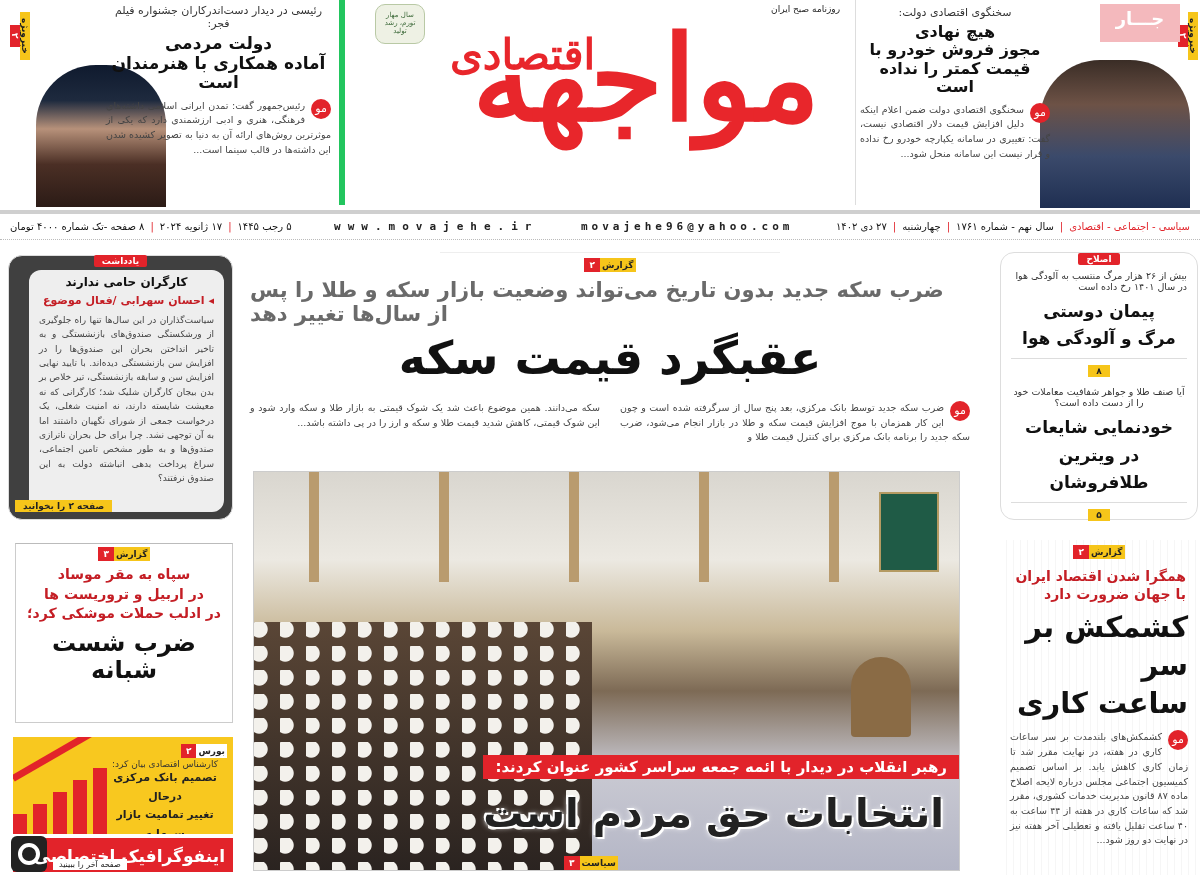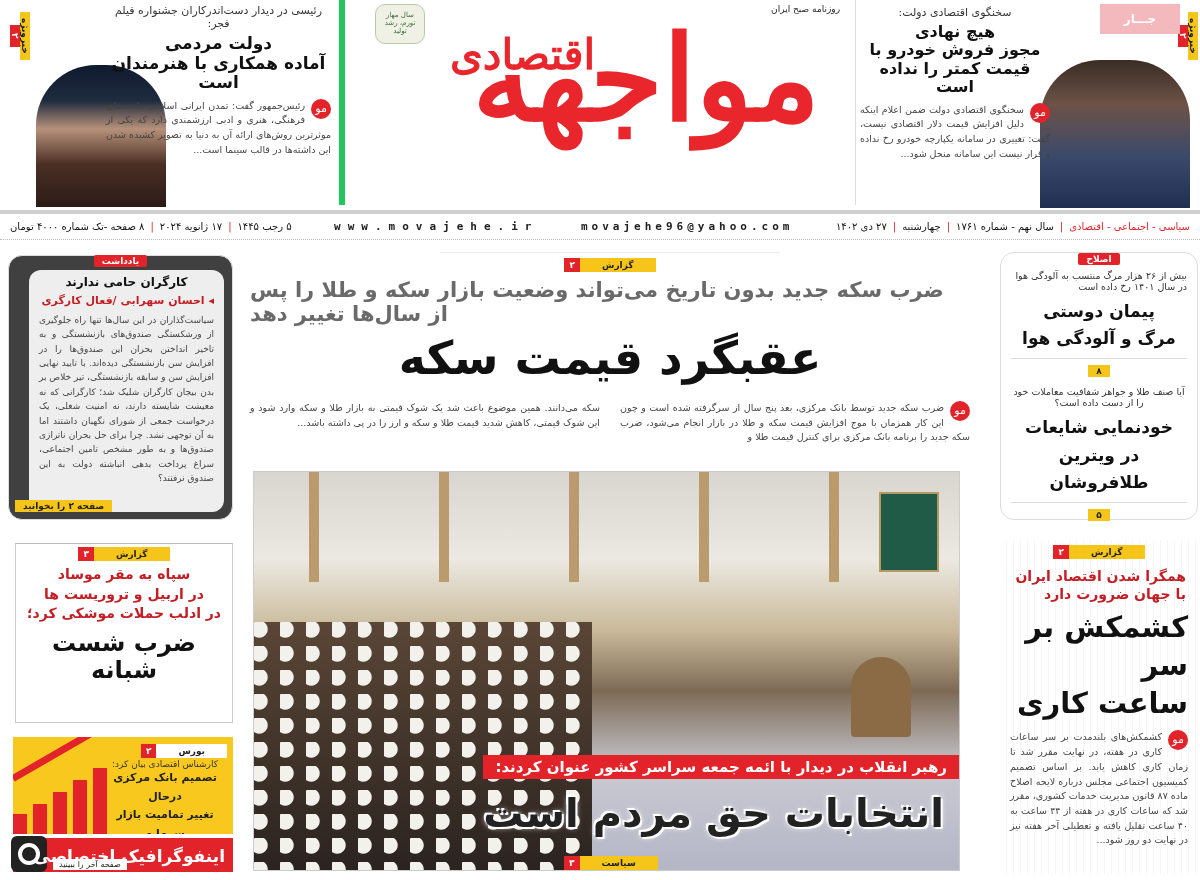--- a/index.html
+++ b/index.html
@@ -12,39 +12,39 @@
 .side-tab .r{background:#e2232a;color:#fff;width:16px;text-align:center;height:22px;padding:3px 0}
 .kicker{font-size:11px;color:#333;text-align:center}
 .head-big{font-weight:bold;text-align:center;color:#111;line-height:1.15}
 .body-sm{font-size:9.5px;color:#444;line-height:1.55;text-align:justify}
 .logo-dot{display:inline-block;width:20px;height:20px;border-radius:50%;background:#e2232a;color:#fff;font-size:11px;text-align:center;line-height:20px;float:right;margin-left:6px}
 .photo{background:linear-gradient(160deg,#6b5b52,#2f2a27 60%,#1c1a19);border-radius:2px}
 .logo-text{color:#e8262b;font-family:"DejaVu Serif",serif;font-weight:bold}
 
 #infobar{left:0;top:210px;width:1200px;height:30px;border-top:4px solid #cfcfcf;font-size:10px;display:flex;align-items:center;padding:0 10px;justify-content:space-between;border-bottom:1px dotted #bbb}
 .label-badge{display:inline-flex;height:14px;font-size:9px;font-weight:bold;align-items:center}
-.label-badge .y{background:#f6c51a;color:#222;padding:0 22px;height:14px;line-height:14px}
+.label-badge .y{background:#f6c51a;color:#222;padding:0 2px;height:14px;line-height:14px}
 .label-badge .r{background:#e2232a;color:#fff;padding:0 5px;height:14px;line-height:14px}
 .label-red{background:#e2232a;color:#fff;font-size:9px;font-weight:bold;padding:1px 8px;border-radius:2px}
 .box{border:1px solid #ddd;border-radius:14px;background:#fff}
 .gray-inner{background:#eeeeee;border-radius:12px}
 .pg-tag{background:#f6c51a;color:#222;font-size:9px;font-weight:bold;padding:1px 8px}
 .mono{font-family:"DejaVu Sans Mono",monospace;letter-spacing:4px;direction:ltr;font-size:11px;font-weight:bold;color:#222}
 </style>
 </head>
 <body>
 
 <div id="masthead" class="abs">
 
   <div class="abs" style="right:0;top:0;width:345px;height:205px;border-left:1px solid #ddd">
     <div class="side-tab" style="right:2px;top:12px">
       <div class="y">خبرویژه</div>
       <div class="r">۲</div>
     </div>
-    <div class="abs" style="right:20px;top:4px;width:80px;height:30px;background:#f4b9bd;color:#fff;font-weight:bold;font-size:12px;text-align:center;line-height:30px">جـــار</div>
+    <div class="abs" style="right:20px;top:4px;width:80px;height:38px;background:#f4b9bd;color:#fff;font-weight:bold;font-size:18px;text-align:center;line-height:30px">جـــار</div>
     <div class="abs photo" style="right:10px;top:60px;width:150px;height:148px;border-radius:60px 60px 0 0;background:linear-gradient(180deg,#3a2d26 0%,#6d5246 30%,#3b4a6b 65%,#1f2f52 100%)"></div>
     <div class="abs" style="right:150px;top:6px;width:190px">
       <div class="kicker">سخنگوی اقتصادی دولت:</div>
       <div class="head-big" style="font-size:16px;margin-top:4px">
         <div>هیچ نهادی</div>
         <div>مجوز فروش خودرو با</div>
         <div>قیمت کمتر را نداده است</div>
       </div>
       <div class="body-sm" style="margin-top:6px">
         <span class="logo-dot">مو</span>
@@ -168,21 +168,21 @@
   <div class="abs" style="left:310px;bottom:0"><span class="label-badge">
         <span class="y">سیاست</span>
         <span class="r">۳</span>
       </span></div>
 </div>
 
 <div class="abs box" style="left:8px;top:255px;width:225px;height:265px;background:#404040">
   <div style="text-align:center;margin-top:-7px"><span class="label-red">یادداشت</span></div>
   <div class="gray-inner" style="margin:2px 8px 0 20px;padding:6px 10px;height:242px;position:relative">
     <div class="head-big" style="font-size:12px">کارگران حامی ندارند</div>
-    <div style="color:#c41e25;font-weight:bold;font-size:11px;margin-top:4px">◂ <span>احسان سهرابی /فعال کارگری</span></div>
+    <div style="color:#c41e25;font-weight:bold;font-size:11px;margin-top:4px">◂ <span>احسان سهرابی /فعال موضوع</span></div>
     <div class="body-sm" style="margin-top:6px;font-size:9px;line-height:1.6">سیاست‌گذاران در این سال‌ها تنها راه جلوگیری از ورشکستگی صندوق‌های بازنشستگی و به تاخیر انداختن بحران این صندوق‌ها را در افزایش سن بازنشستگی دیده‌اند. با تایید نهایی افزایش سن و سابقه بازنشستگی، تیر خلاص بر بدن بیجان کارگران شلیک شد؛ کارگرانی که نه معیشت شایسته دارند، نه امنیت شغلی، یک درخواست جمعی از شورای نگهبان داشتند اما به آن توجهی نشد. چرا برای حل بحران ناترازی صندوق‌ها و به طور مشخص تامین اجتماعی، سراغ پرداخت بدهی انباشته دولت به این صندوق نرفتند؟</div>
     <div class="abs pg-tag" style="left:-14px;bottom:0">صفحه ۲ را بخوانید</div>
   </div>
 </div>
 
 <div class="abs" style="left:15px;top:543px;width:218px;height:180px;border:1px solid #ccc;border-top-color:#bbb">
   <div style="text-align:center;margin-top:-2px"><span class="label-badge">
         <span class="y">گزارش</span>
         <span class="r">۳</span>
       </span></div>

